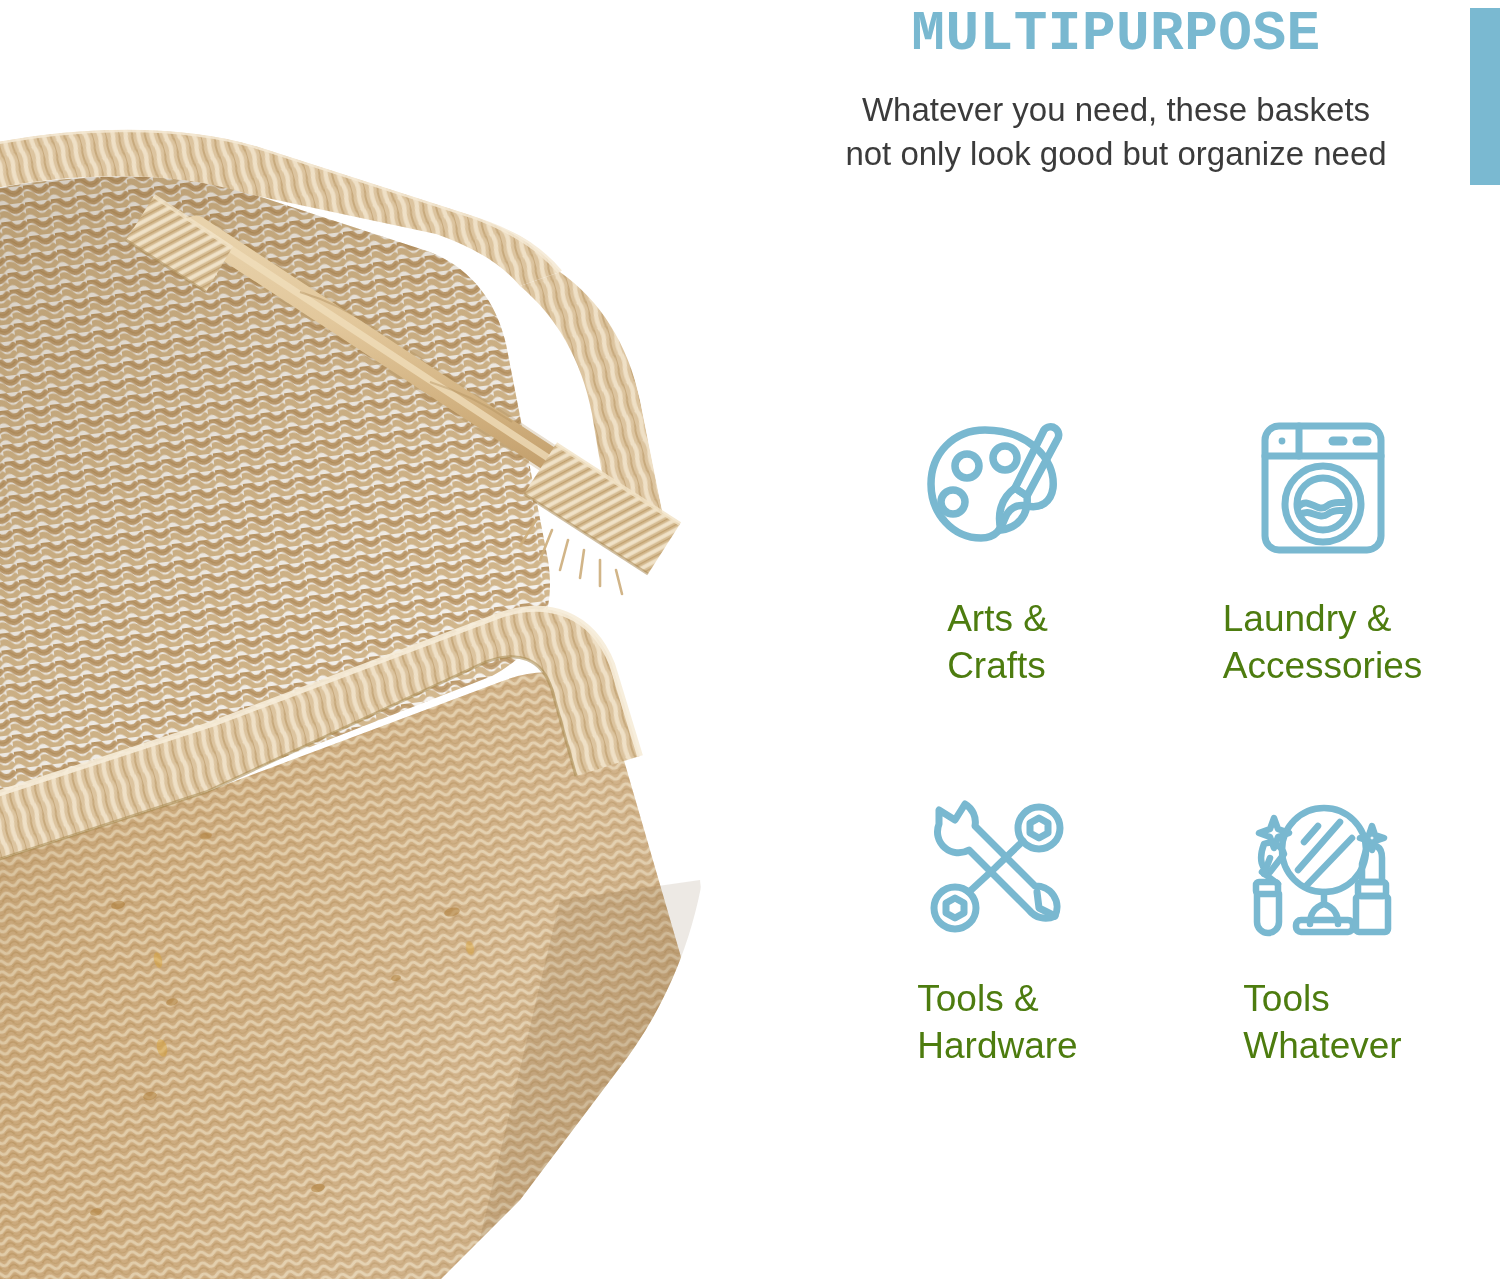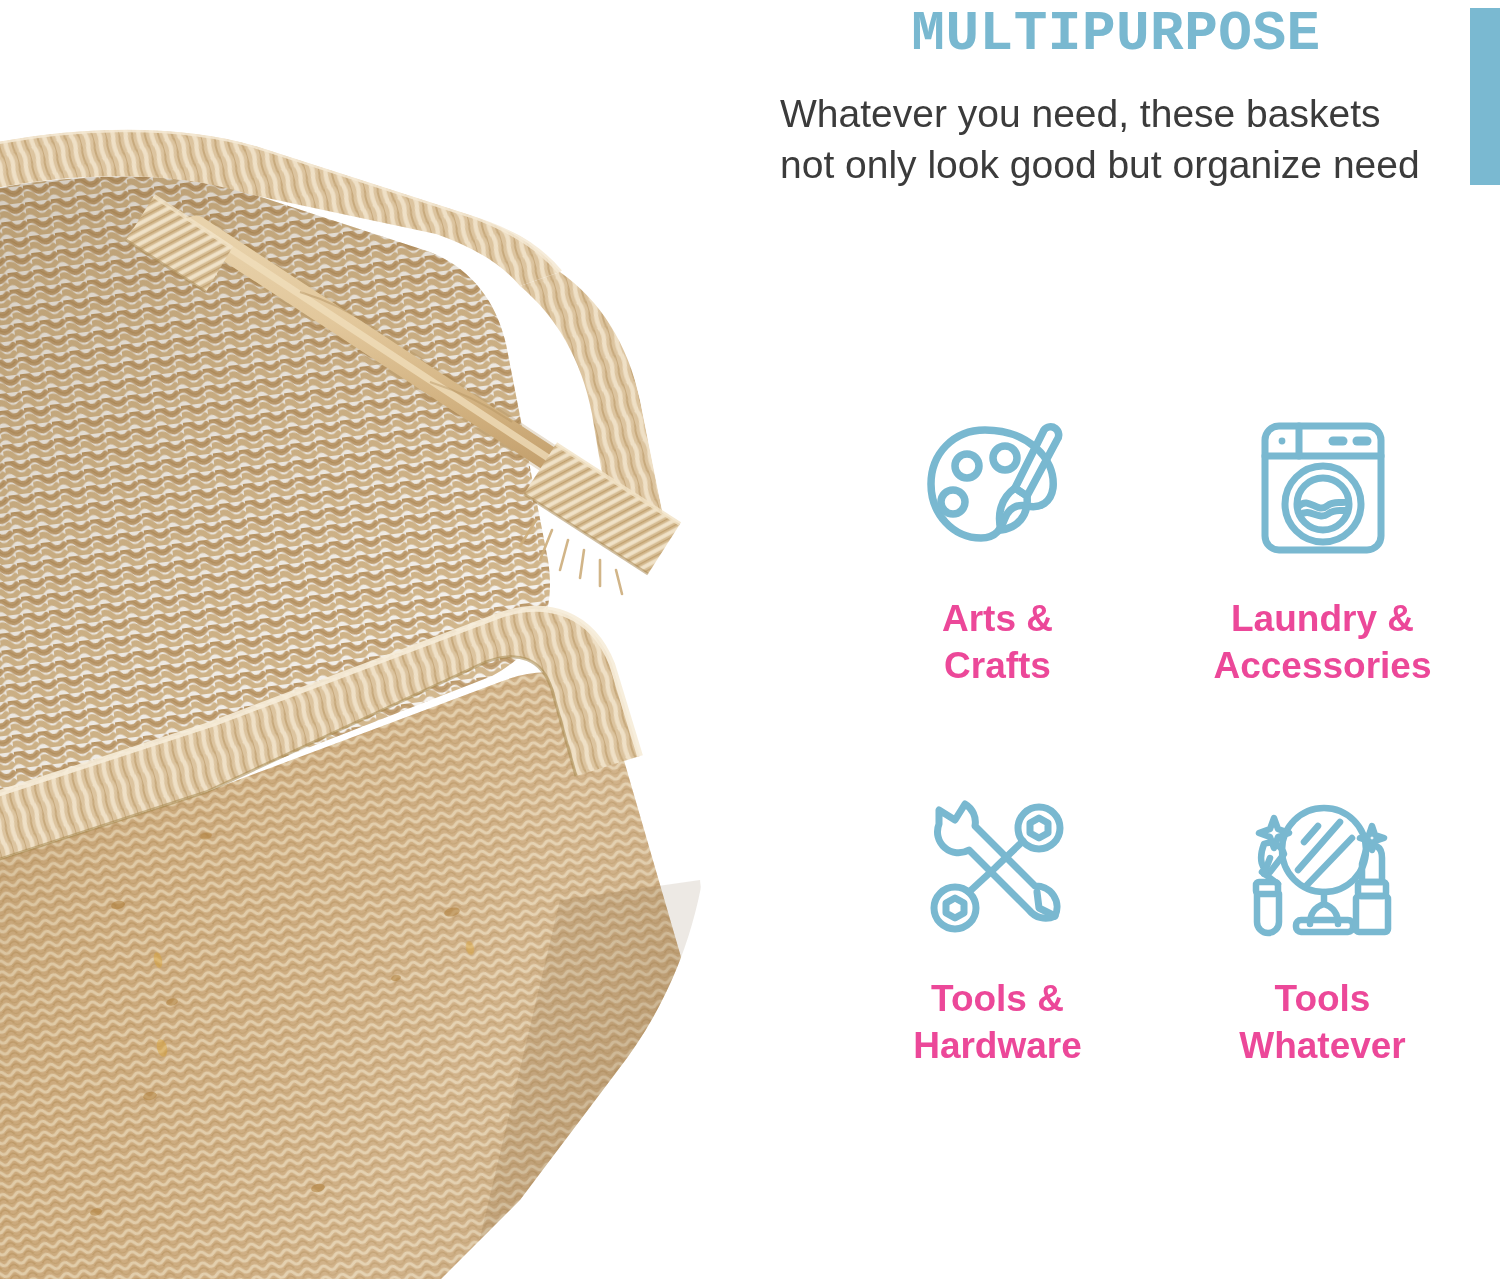--- a/index.html
+++ b/index.html
@@ -49,23 +49,23 @@
     font-size:56px;
     font-weight:bold;
     letter-spacing:0.5px;
     font-family:Liberation Mono, monospace;
   }
 
   .subhead {
     position:absolute;
     left:0; top:88px;
     width:672px;
-    text-align:left;
+    text-align:center;
     color:#3b3b3b;
-    font-size:39px;
+    font-size:33px;
     line-height:1.32;
     font-weight:400;
   }
   .subhead span { display:block; }
 
   
   .icon-grid {
     position:absolute;
     left:60px; top:405px;
     width:640px;
@@ -85,25 +85,24 @@
   .feature-icon {
     width:180px; height:165px;
     display:flex;
     align-items:center;
     justify-content:center;
   }
   .feature-icon svg { display:block; }
 
   .feature-label {
     margin-top:26px;
-    text-align:center;
-    color:#ec4899;
+    color:#4d7c0f;
     font-size:37px;
     line-height:1.26;
-    font-weight:700;
+    font-weight:400;
   }
   .feature-label span { display:block; }
 </style>
 </head>
 <body>
 
 <div class="page">
 
   <div class="photo-pane">
     <svg width="800" height="1279" viewBox="0 0 800 1279" xmlns="http://www.w3.org/2000/svg" aria-label="woven seagrass basket">

